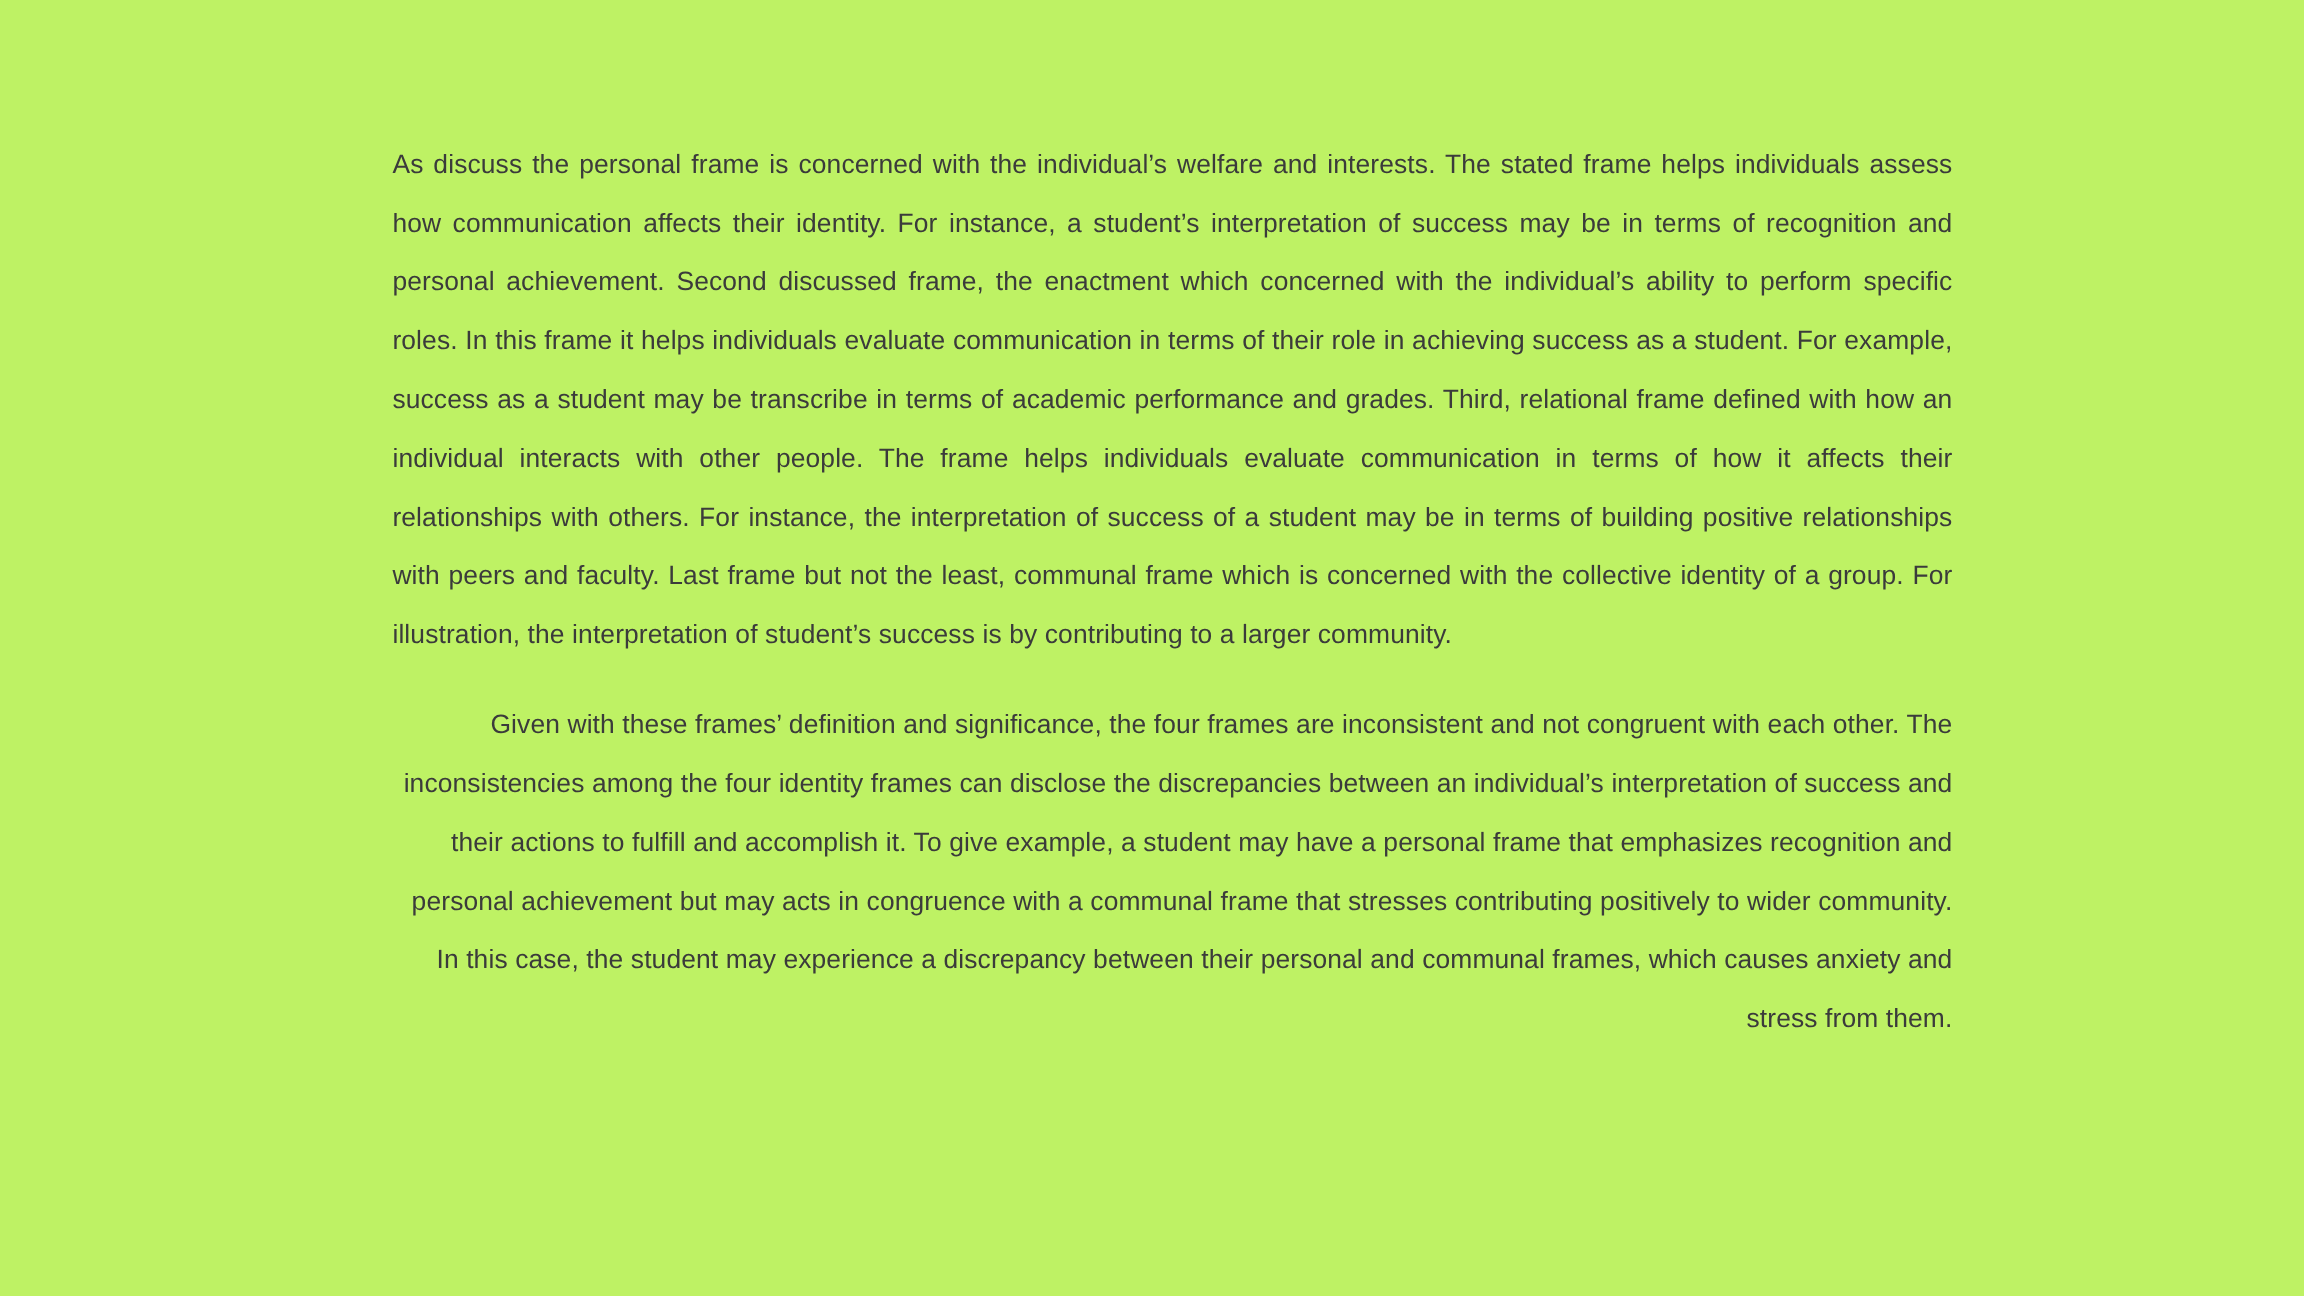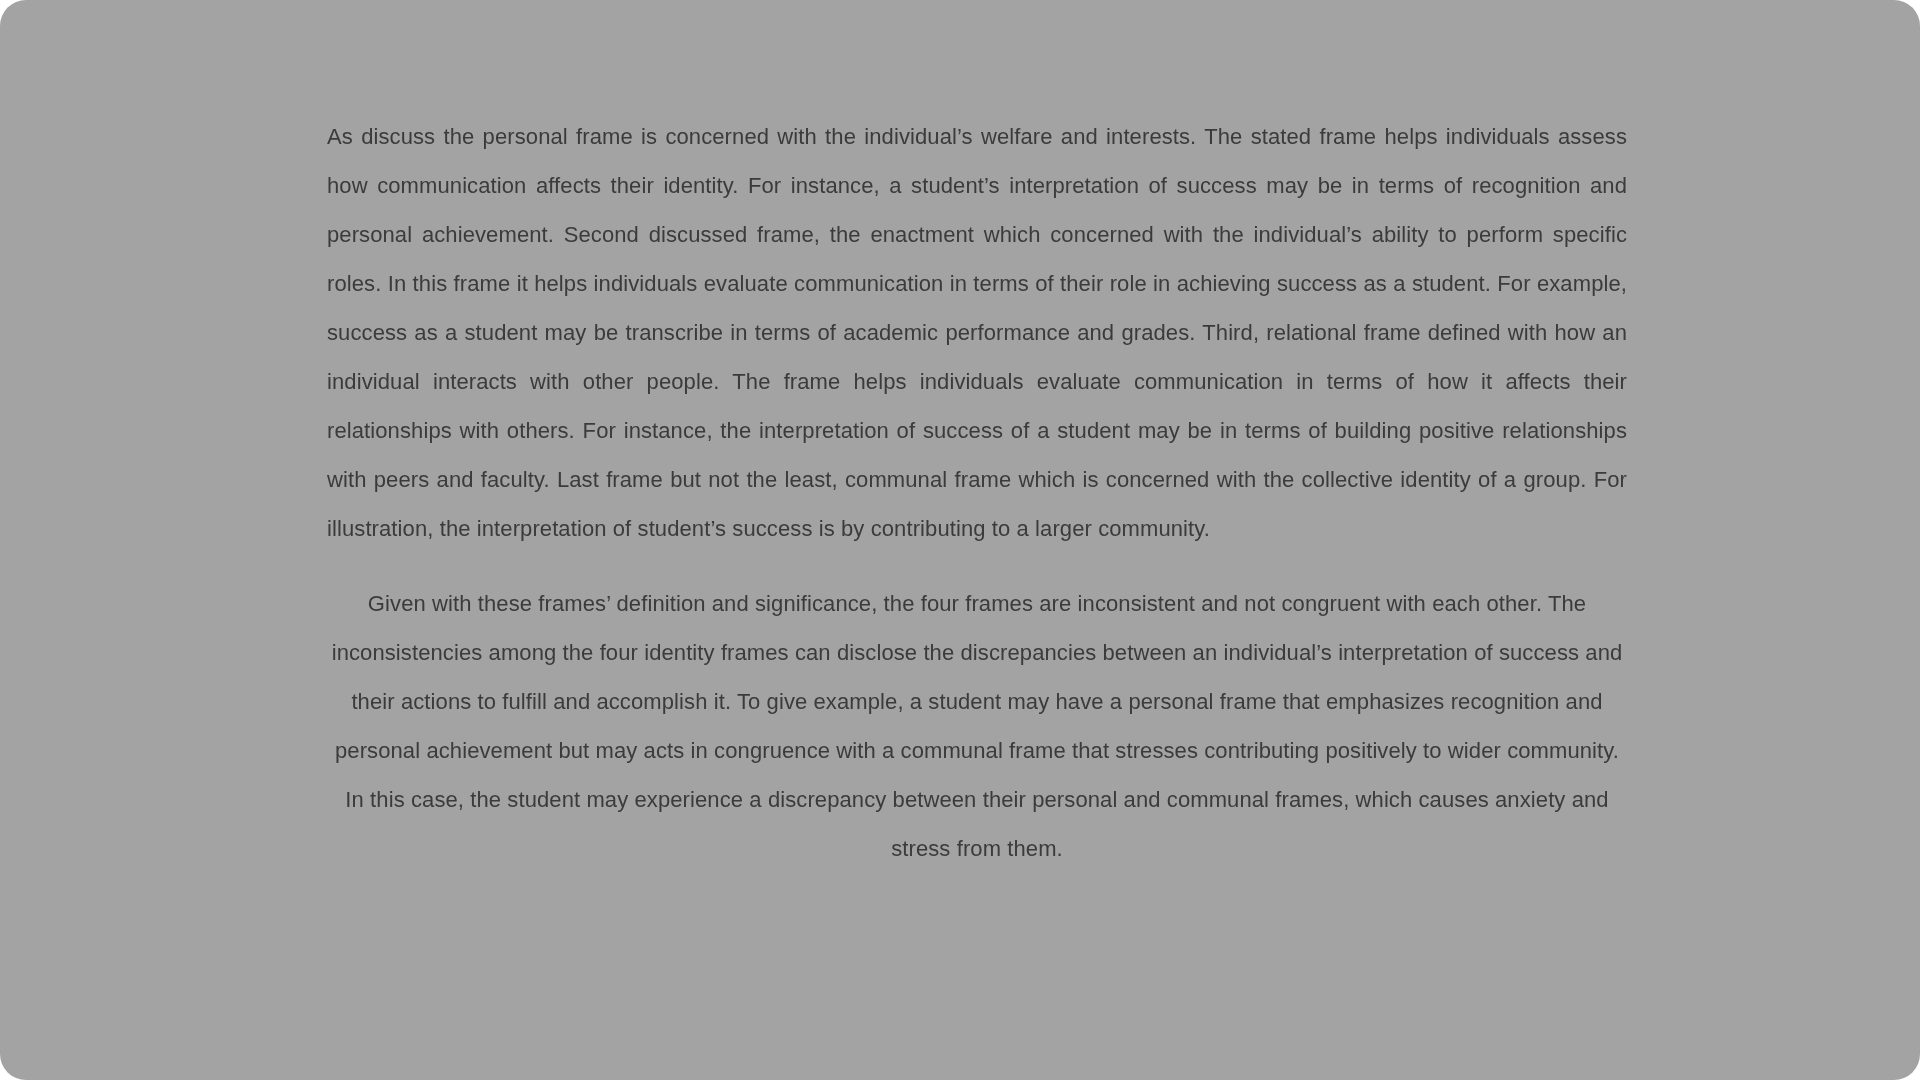--- a/index.html
+++ b/index.html
@@ -7,34 +7,33 @@
     width: 1920px;
     height: 1080px;
     background: #ffffff;
     font-family: "Liberation Sans", sans-serif;
     overflow: hidden;
   }
   .page {
     position: relative;
     width: 1920px;
     height: 1080px;
-    background: #a3a3a3;
-    border-radius: 26px;
+    background: #bef264;
   }
   .content {
     position: absolute;
     left: 327px;
     top: 112px;
     width: 1300px;
     color: #3b3b3b;
     font-size: 22px;
     line-height: 49px;
     letter-spacing: 0.1px;
   }
-  .para { text-align: center; }
+  .para { text-align: right; }
   .para.justified { text-align: justify; }
   .para + .para { margin-top: 26px; }
 </style>
 </head>
 <body style="background: rgb(255, 255, 255);">
 
 <main class="page">
   <div class="content" style="color: rgb(59, 59, 59);">
     <p class="para justified">As discuss the personal frame is concerned with the individual’s welfare and interests. The stated frame helps individuals assess how communication affects their identity. For instance, a student’s interpretation of success may be in terms of recognition and personal achievement. Second discussed frame, the enactment which concerned with the individual’s ability to perform specific roles. In this frame it helps individuals evaluate communication in terms of their role in achieving success as a student. For example, success as a student may be transcribe in terms of academic performance and grades. Third, relational frame defined with how an individual interacts with other people. The frame helps individuals evaluate communication in terms of how it affects their relationships with others. For instance, the interpretation of success of a student may be in terms of building positive relationships with peers and faculty. Last frame but not the least, communal frame which is concerned with the collective identity of a group. For illustration, the interpretation of student’s success is by contributing to a larger community.</p>
     <p class="para">Given with these frames’ definition and significance, the four frames are inconsistent and not congruent with each other. The inconsistencies among the four identity frames can disclose the discrepancies between an individual’s interpretation of success and their actions to fulfill and accomplish it. To give example, a student may have a personal frame that emphasizes recognition and personal achievement but may acts in congruence with a communal frame that stresses contributing positively to wider community. In this case, the student may experience a discrepancy between their personal and communal frames, which causes anxiety and stress from them.</p>

